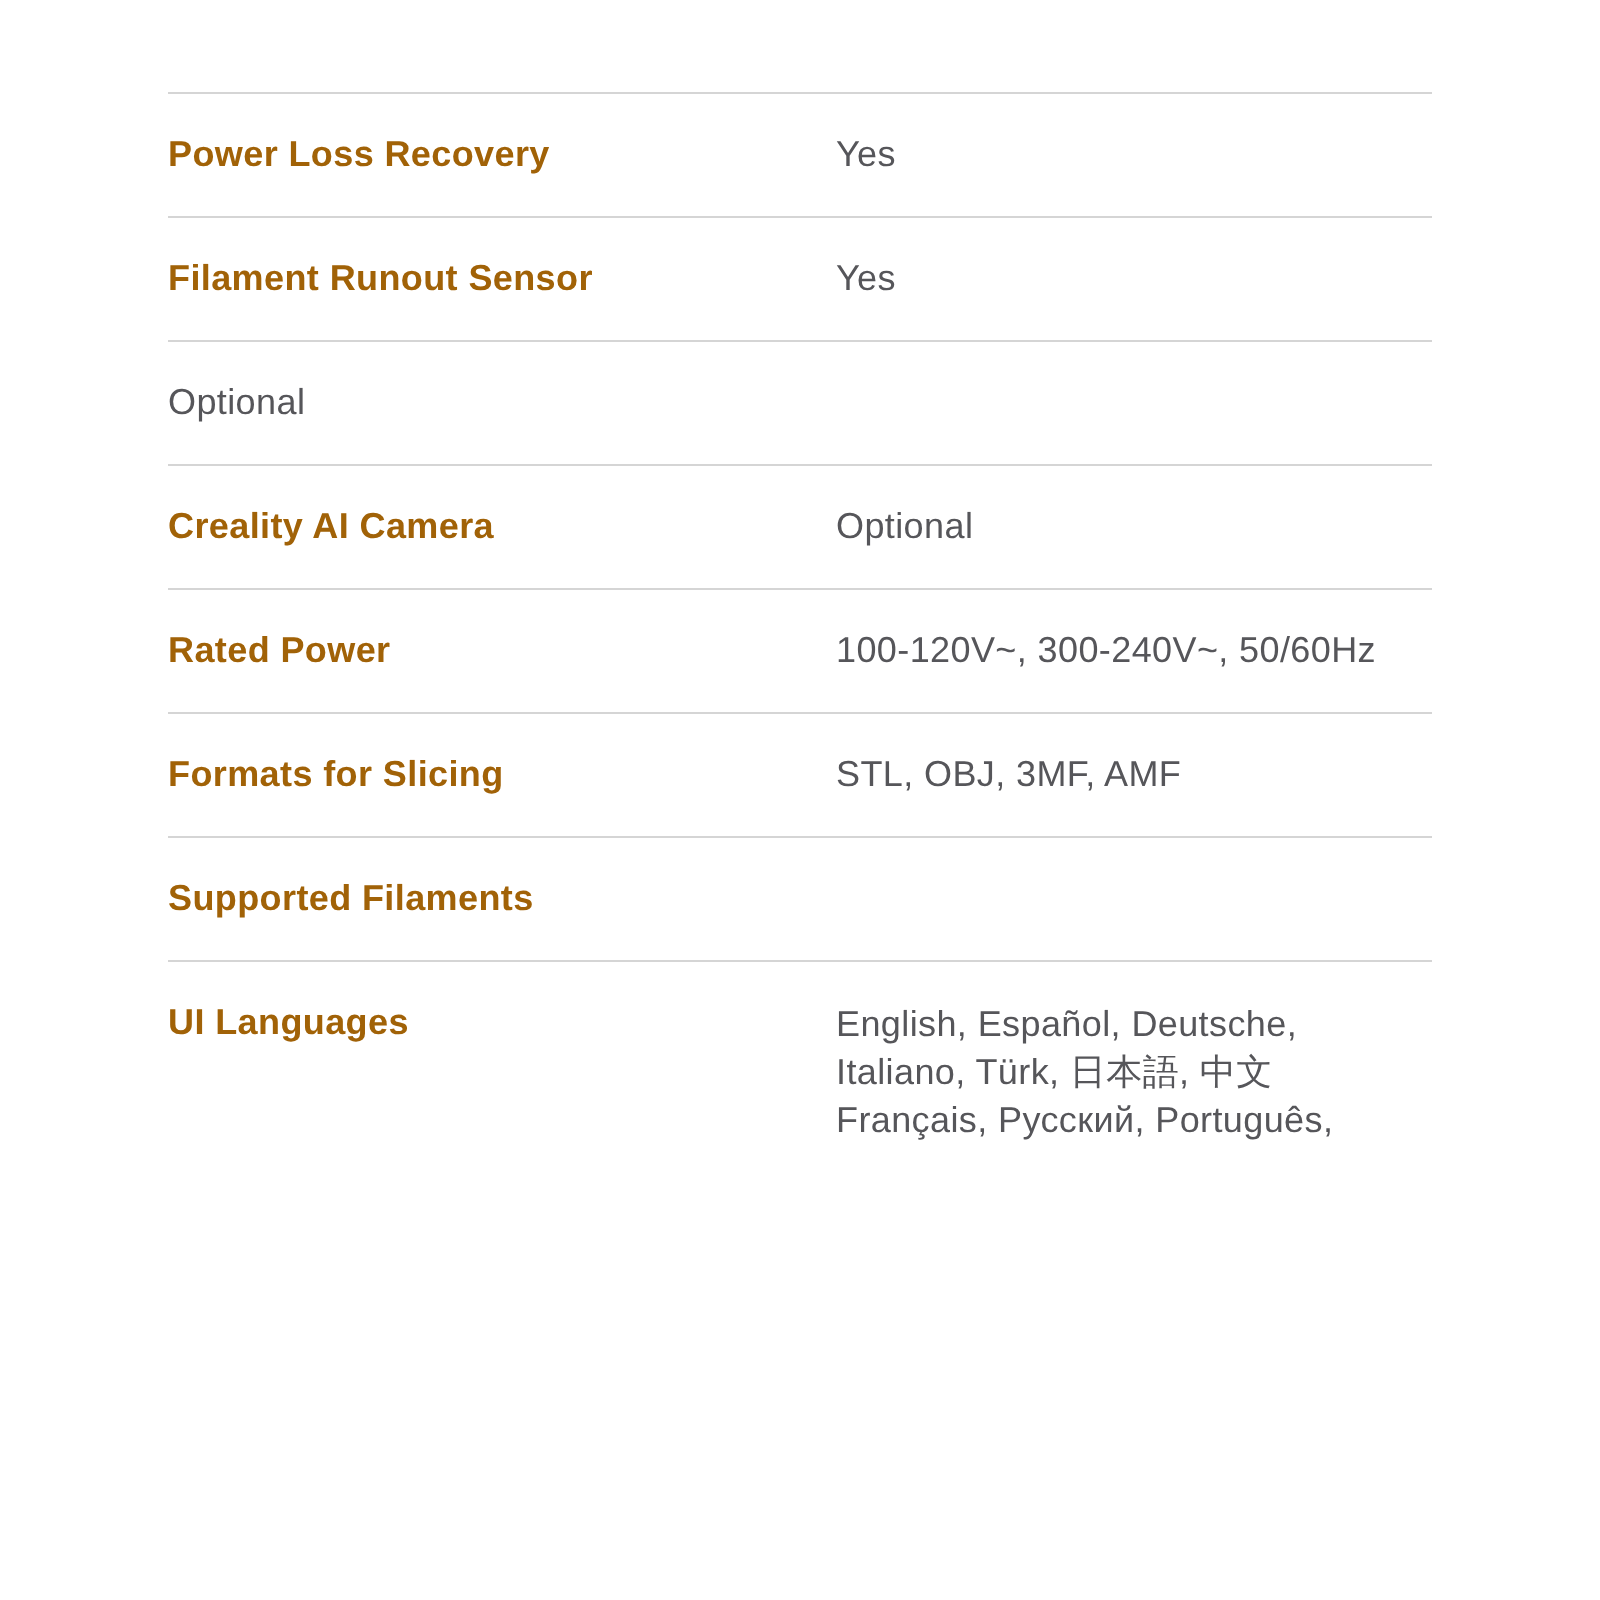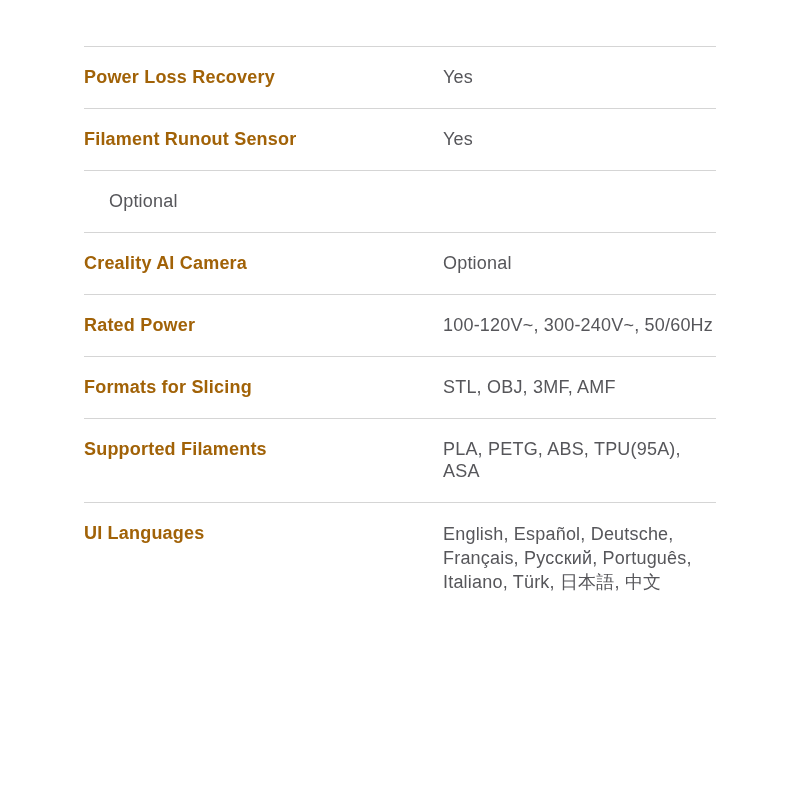--- a/index.html
+++ b/index.html
@@ -33,21 +33,20 @@
     line-height: 22px;
     padding-right: 10px;
   }
   .spec-value {
     flex: 1;
     font-size: 18px;
     font-weight: 400;
     color: #56565a;
     letter-spacing: 0.2px;
     line-height: 22px;
-    margin-left: 25px;
   }
   .spec-value .value-line {
     display: block;
     line-height: 24px;
   }
 </style>
 </head>
 <body>
 
 <div class="spec-table">
@@ -78,25 +77,24 @@
   </div>
 
 
   <div class="spec-row">
     <div class="spec-label">Formats for Slicing</div>
     <div class="spec-value">STL, OBJ, 3MF, AMF</div>
   </div>
 
   <div class="spec-row">
     <div class="spec-label">Supported Filaments</div>
-    <div class="spec-value">PLA, PETG, ABS, TPU(95A), ASA</div>
   </div>
 
   <div class="spec-row">
     <div class="spec-label">UI Languages</div>
     <div class="spec-value">
       <span class="value-line">English, Español, Deutsche,</span>
+      <span class="value-line">Italiano, Türk, 日本語, 中文</span>
       <span class="value-line">Français, Русский, Português,</span>
-      <span class="value-line">Italiano, Türk, 日本語, 中文</span>
     </div>
   </div>
 
 </div>
 
 </body></html>

